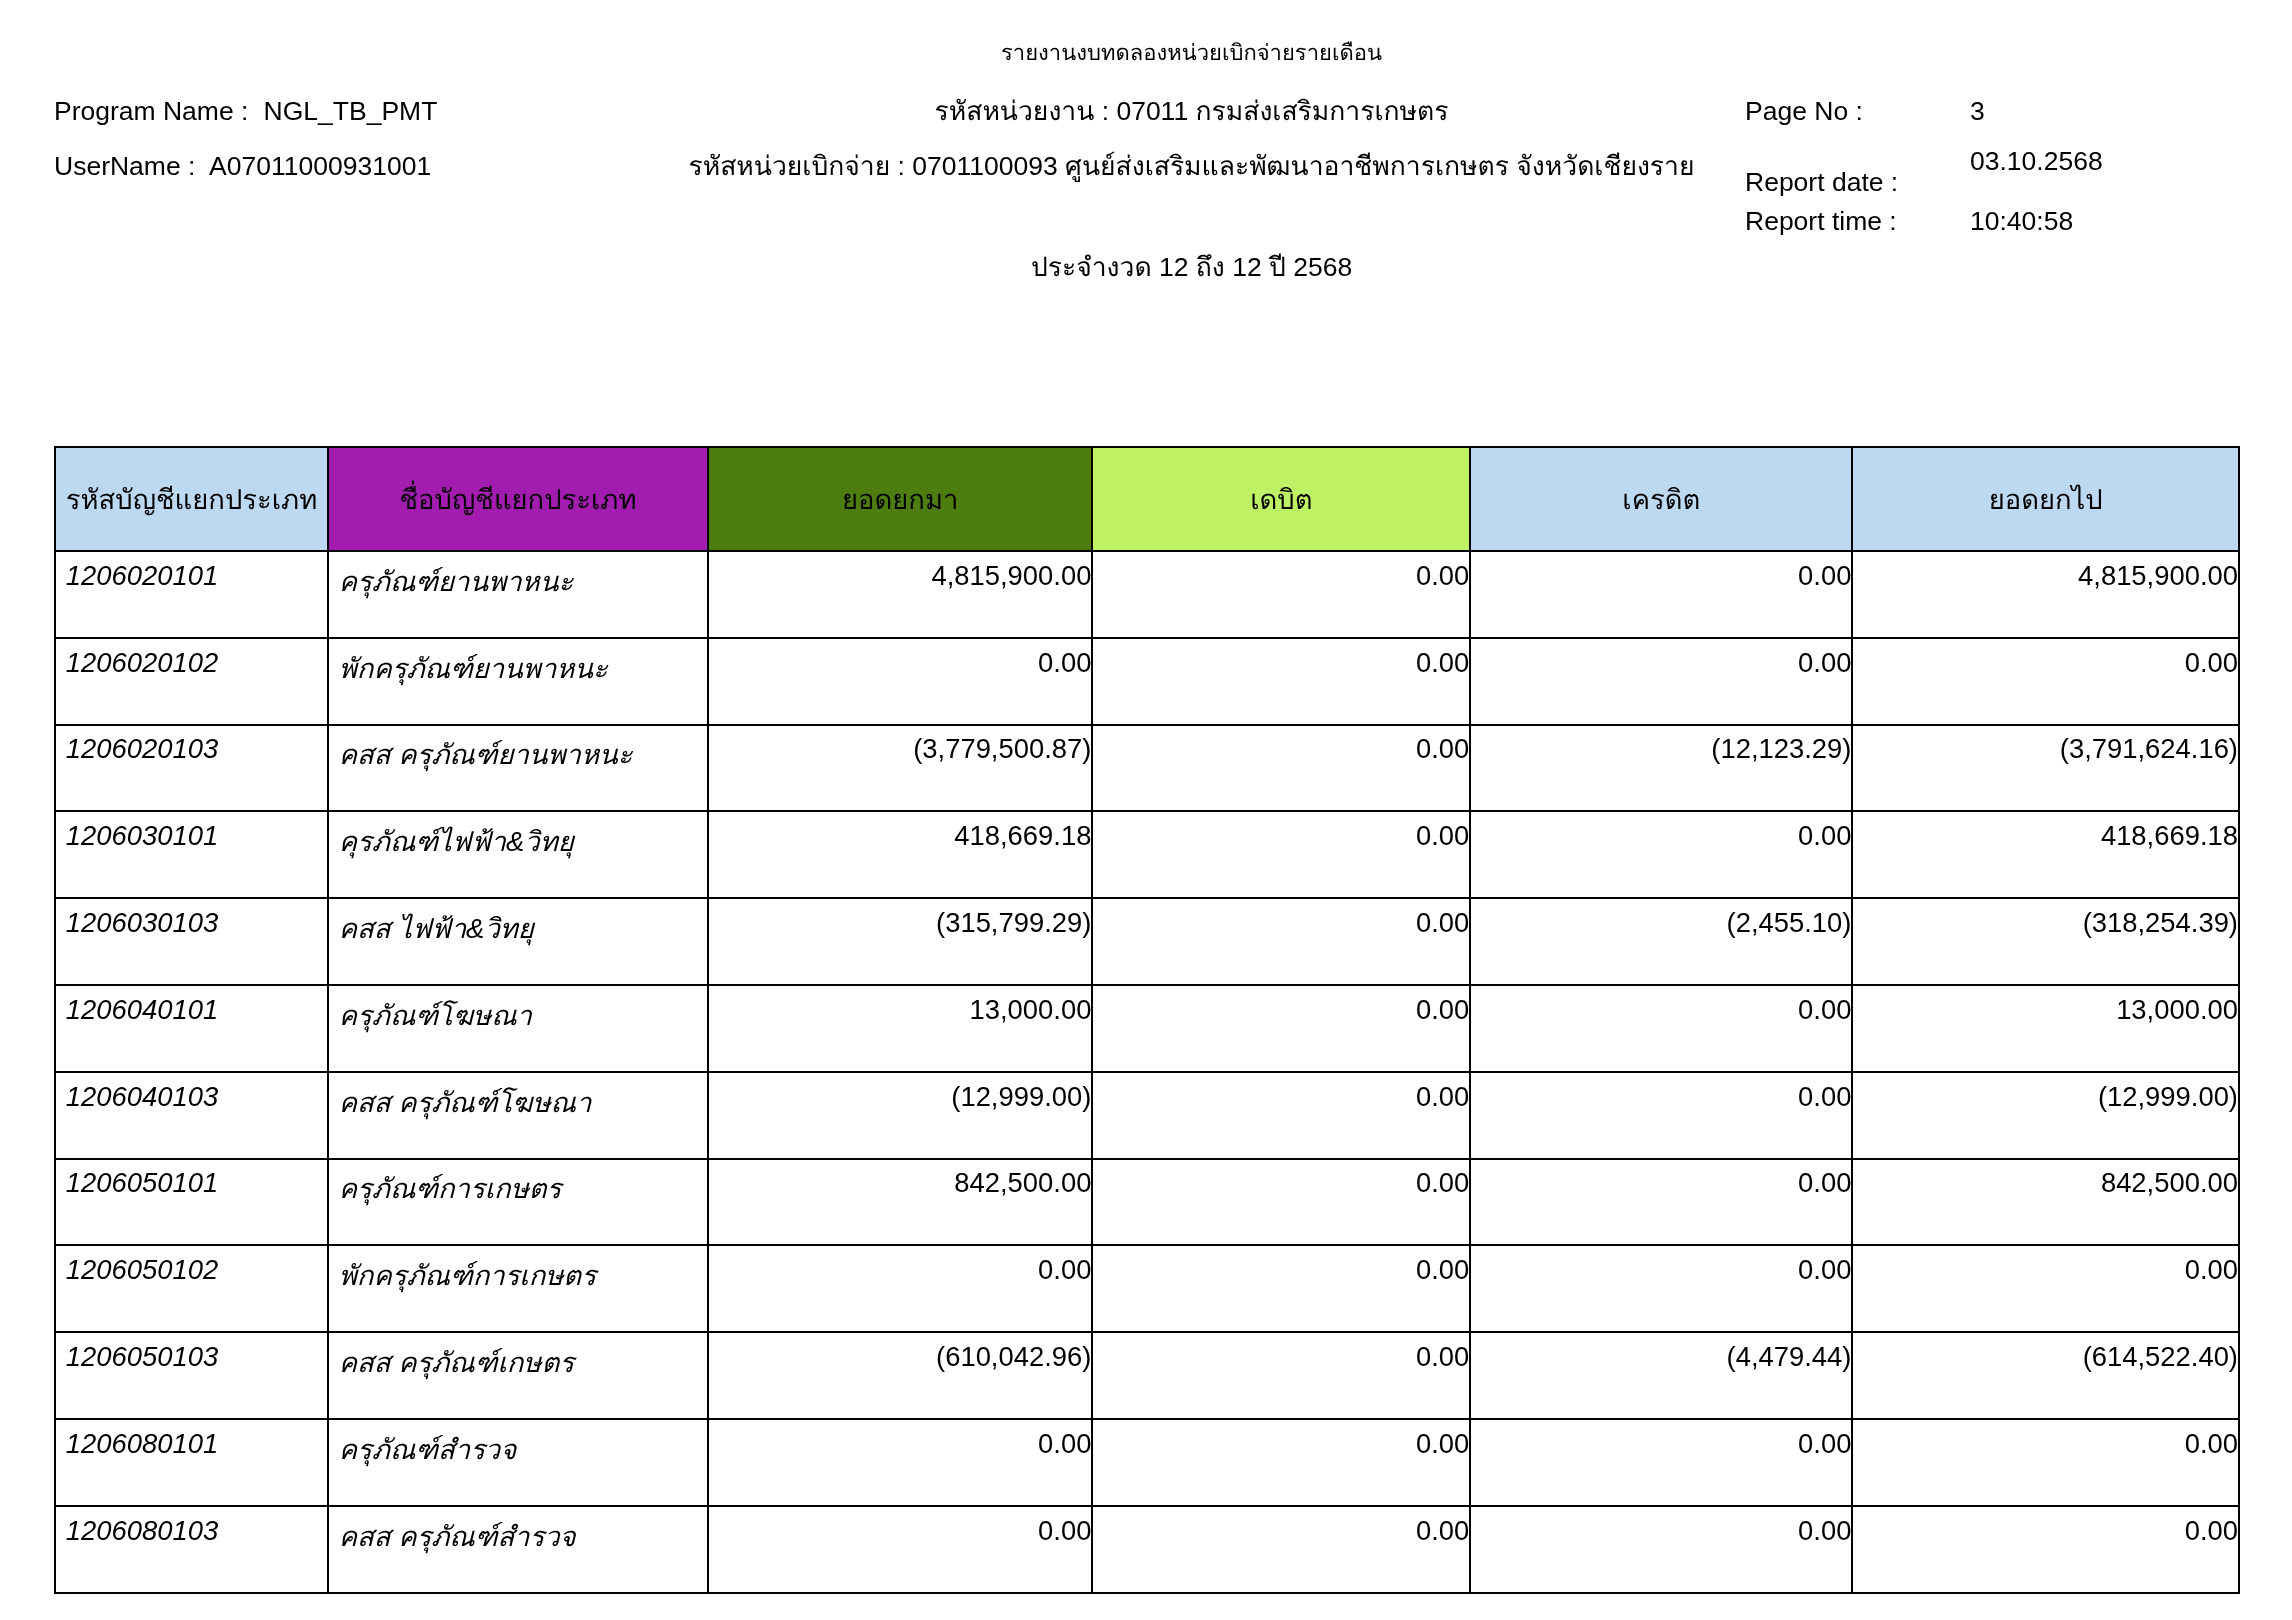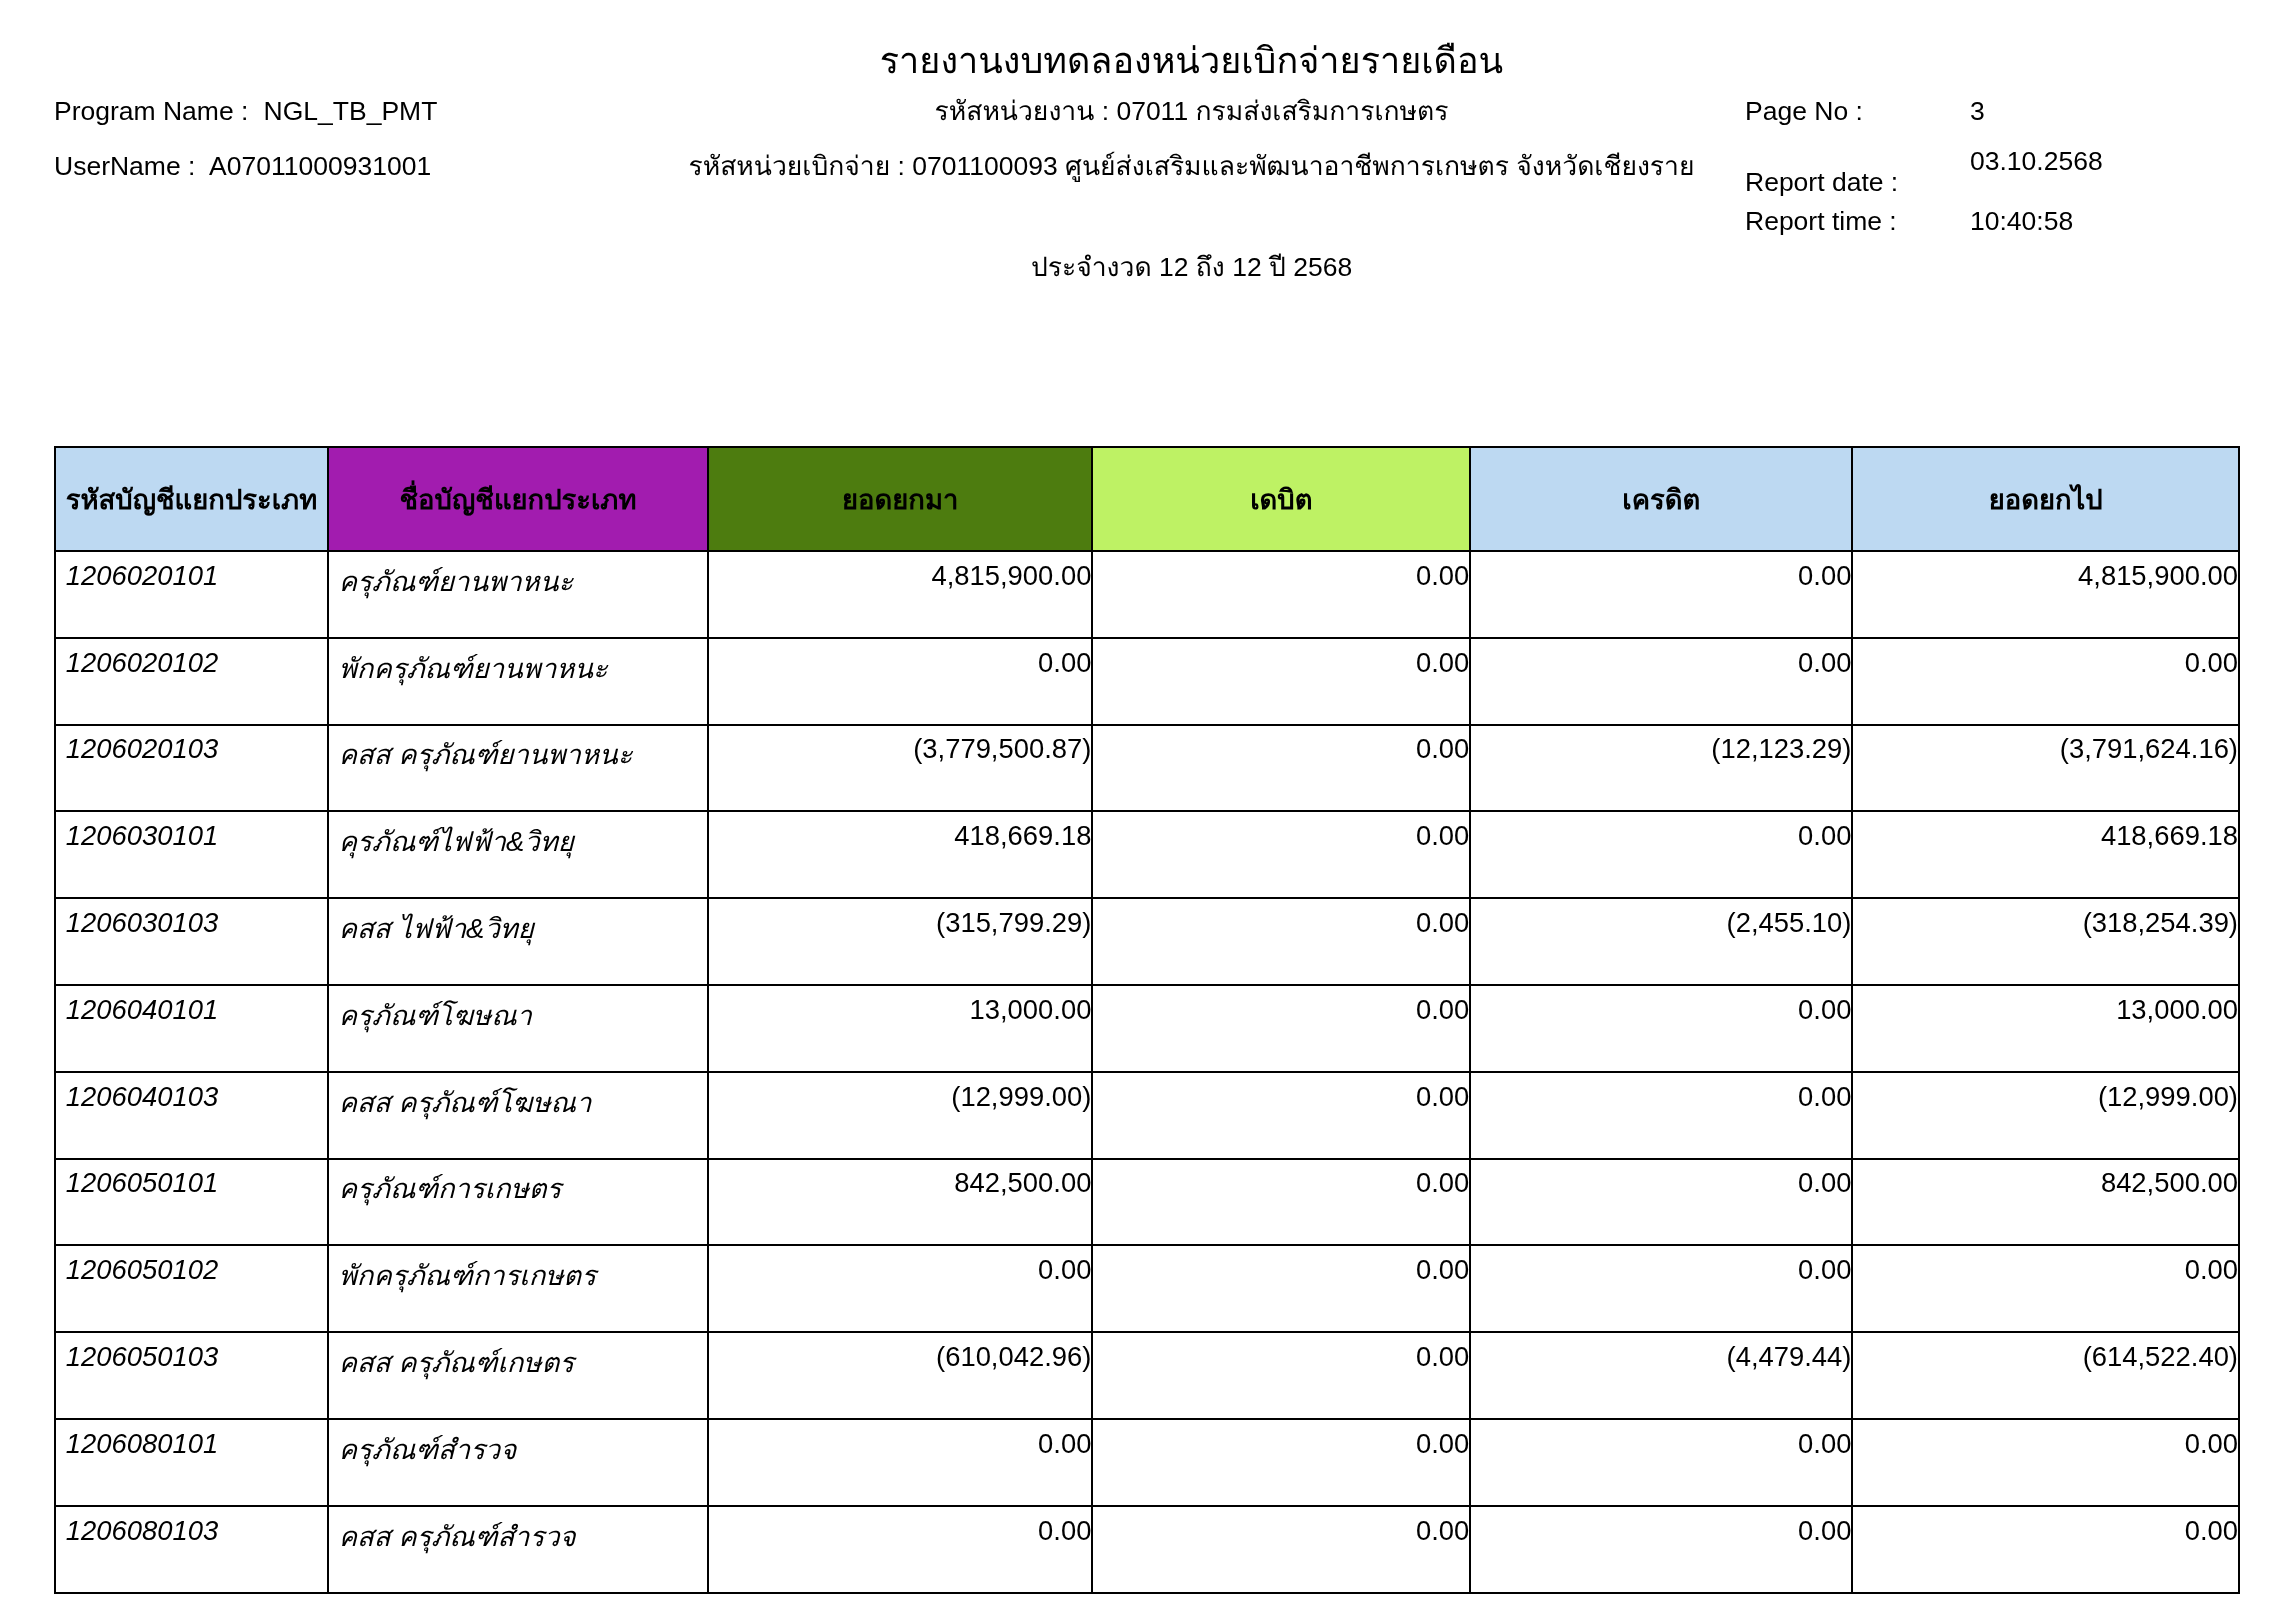--- a/index.html
+++ b/index.html
@@ -20,21 +20,21 @@
     left: 54px;
     top: 446px;
     width: 2186px;
     border-collapse: collapse;
     table-layout: fixed;
     font-size: 27.4px;
   }
   table.tb th {
     border: 2.9px solid #000000;
     height: 102px;
-    font-weight: bold;
+    font-weight: normal;
     text-align: center;
     vertical-align: middle;
     padding: 0 1px;
     overflow: hidden;
     margin-left: 48px;
   }
   table.tb td {
     border: 2.9px solid #000000;
     height: 76px;
     vertical-align: top;
@@ -42,21 +42,21 @@
     overflow: hidden;
   }
   td.cell-text { text-align: left; padding-left: 9.8px; padding-right: 5.9px; font-style: italic; }
   td.cell-num  { text-align: right; padding-right: 0; padding-left: 5.9px; }
 </style>
 </head>
 <body>
 
 <div class="page">
 
-  <div class="hdr center-line" style="top:41px; font-size:36px;">รายงานงบทดลองหน่วยเบิกจ่ายรายเดือน</div>
+  <div class="hdr center-line" style="top:41px; font-size:22px;">รายงานงบทดลองหน่วยเบิกจ่ายรายเดือน</div>
 
   <div class="hdr" style="left:54px; top:97px;">
     <span>Program Name :</span><span class="lbl-gap"></span>
     <span>NGL_TB_PMT</span>
   </div>
   <div class="hdr center-line" style="top:97px;">รหัสหน่วยงาน : 07011 กรมส่งเสริมการเกษตร</div>
   <div class="hdr" style="left:1745px; top:97px;">Page No :</div>
   <div class="hdr" style="left:1970px; top:97px;">3</div>
 
   <div class="hdr" style="left:54px; top:152px;">

